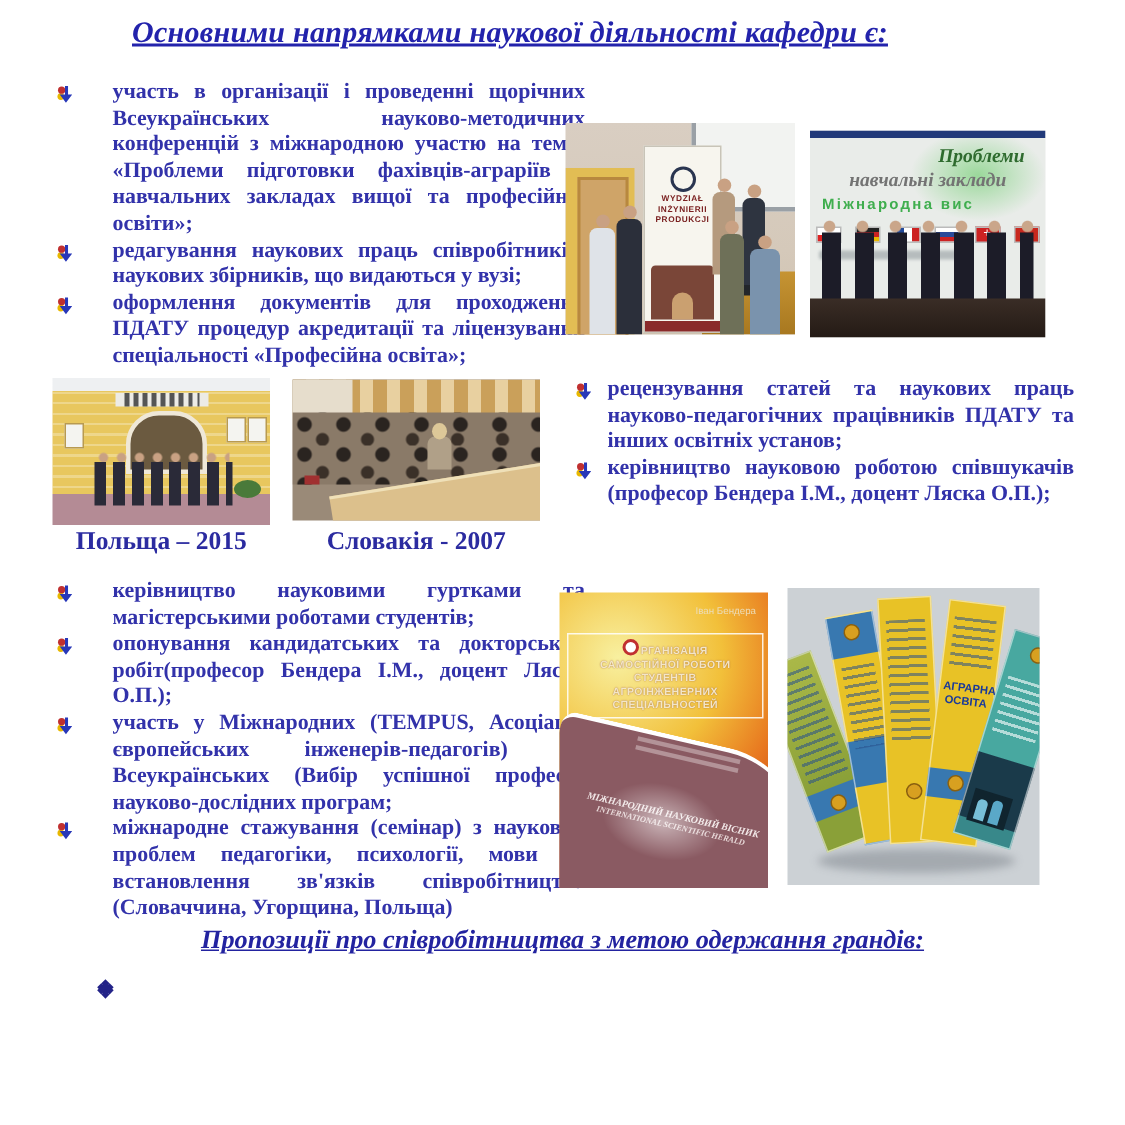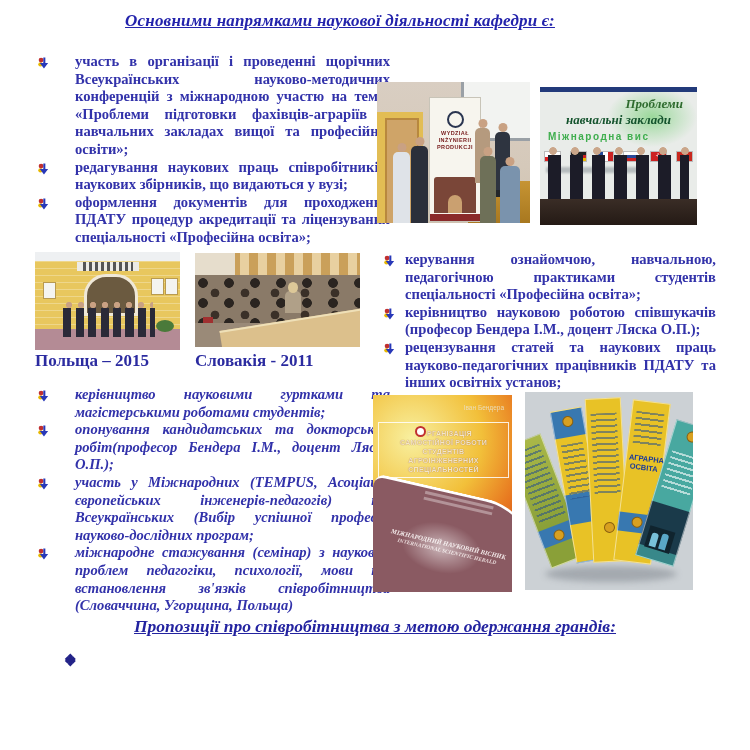--- a/index.html
+++ b/index.html
@@ -1,31 +1,31 @@
 <!DOCTYPE html>
 <html><head>
 <meta charset="utf-8">
 <style>
   html,body { margin:0; padding:0; background:#fff; }
   .page { position:relative; width:750px; height:750px; background:#ffffff; overflow:hidden;
           font-family:"Liberation Serif", serif; }
 
   
   .main-title { position:absolute; top:11px; left:10px; width:660px; text-align:center;
-    font-size:17px; font-weight:bold; font-style:italic; text-decoration:underline;
+    font-size:20px; font-weight:bold; font-style:italic; text-decoration:underline;
     color:#2323ac; letter-spacing:.2px; }
   .grants-heading { position:absolute; top:616px; left:0; width:750px; text-align:center;
     font-size:17.5px; font-weight:bold; font-style:italic; text-decoration:underline;
     color:#2323a0; }
 
   
   .list { position:absolute; }
   #list-left-top   { left:30px;  top:53px;  width:360px; }
   #list-right      { left:383px; top:251px; width:333px; }
-  #list-left-bottom{ left:30px;  top:386px; width:360px;font-style:italic; }
+  #list-left-bottom{ left:30px;  top:386px; width:360px; }
   .b-item { position:relative; color:#3232aa; font-weight:bold; font-size:14.6px;
     line-height:17.6px; text-align:justify; }
   #list-left-top .b-item, #list-left-bottom .b-item { padding-left:45px; }
   #list-right .b-item { padding-left:22px; }
   .bullet-icon { position:absolute; top:3px; width:13px; height:13px; }
   #list-left-top .bullet-icon, #list-left-bottom .bullet-icon { left:7px; }
   #list-right .bullet-icon { left:0px; }
 
   
   .grants-list { position:absolute; left:62px; top:648px; width:665px; }
@@ -64,21 +64,21 @@
     width:9px; height:9px; border-radius:50%; background:#c9a183; }
 
   
   #photo-exhibition { left:540px; top:87px; width:157px; height:138px; background:#e9ece9; }
   .ex-topbar { position:absolute; top:0; left:0; right:0; height:5px; background:#223a7a; }
   .ex-glow { position:absolute; top:0; right:0; width:90px; height:60px;
     background:radial-gradient(closest-side, rgba(90,200,90,.55), rgba(90,200,90,0)); }
   .ex-t1 { position:absolute; top:9px; left:0; right:14px; text-align:right; font-size:13px;
     font-weight:bold; font-style:italic; color:#2e6b2e; }
   .ex-t2 { position:absolute; top:25px; left:0; right:0; text-align:center; font-size:13px;
-    font-weight:bold; font-style:italic; color:#14532d; }
+    font-weight:bold; font-style:italic; color:#737373; }
   .ex-t3 { position:absolute; top:44px; left:8px; right:0; font-size:10px; font-weight:bold;
     color:#3fae4e; letter-spacing:1.5px; font-family:"Liberation Sans",sans-serif; }
   .ex-flags { position:absolute; top:64px; left:4px; right:4px; display:flex; justify-content:space-between; }
   .flag { width:15px; height:9px; border:.5px solid #bbb; }
   .flag-pl { background:linear-gradient(180deg,#fff 50%,#d22 50%); }
   .flag-de { background:linear-gradient(180deg,#222 33%,#c22 33% 66%,#e8b800 66%); }
   .flag-fr { background:linear-gradient(90deg,#224a9a 33%,#fff 33% 66%,#c22 66%); }
   .flag-sk { background:linear-gradient(180deg,#fff 33%,#2a4a9a 33% 66%,#c22 66%); }
   .flag-ch { background:#c22; position:relative; }
   .flag-ch::before { content:"+"; position:absolute; left:0; right:0; top:-2px; text-align:center;
@@ -125,21 +125,21 @@
     background-size:26px 20px, 30px 22px; }
   .sk-blonde { position:absolute; left:90px; top:38px; width:16px; height:22px; background:#b0a088;
     border-radius:5px 5px 0 0; }
   .sk-blonde::before { content:""; position:absolute; top:-9px; left:3px; width:10px; height:11px;
     border-radius:50%; background:#ddc898; }
   .sk-desk { position:absolute; right:-12px; bottom:-16px; width:150px; height:42px; background:#dcc08c;
     transform:rotate(-9deg); border-top:2px solid #efe0b8; }
   .sk-red { position:absolute; left:8px; bottom:24px; width:10px; height:6px; background:#a03030; }
 
   
-  .caption { position:absolute; font-size:17px; font-weight:bold; color:#2b2ba0; }
+  .caption { position:absolute; text-align:center; font-size:17px; font-weight:bold; color:#2b2ba0; }
   #caption-poland   { left:35px;  top:351px; width:145px; }
   #caption-slovakia { left:195px; top:351px; width:165px; }
 
   
   #photo-book { left:373px; top:395px; width:139px; height:197px;
     background:radial-gradient(circle at 28% 22%, #f8f0a0 0%, #f2c03a 38%, #e87820 62%, #c84818 82%, #a83a20 100%); }
   .bk-author { position:absolute; top:9px; right:8px; font-size:6.5px; color:#ecdcb8;
     font-family:"Liberation Sans",sans-serif; }
   .bk-titlebox { position:absolute; top:27px; left:5px; right:3px; border:1px solid rgba(255,255,255,.85);
     padding:3px 2px; }
@@ -218,37 +218,29 @@
     </div>
   </div>
 
   <div class="list" id="list-right">
     <div class="b-item">
       <span class="bullet-icon"><svg viewBox="0 0 14 14" width="13" height="13">
             <circle cx="3.8" cy="9" r="2.4" fill="#e8b800"></circle>
             <circle cx="4.4" cy="4.4" r="2.6" fill="#c03030"></circle>
             <path d="M6.8 1.5 L9 1.5 L9 7.5 L12 7.5 L7.5 13.5 L3 7.5 L6.8 7.5 Z" fill="#2838b8"></path>
           </svg></span>
-      <span>керування ознайомчою, навчальною, педагогічною практиками студентів спеціальності «Професійна освіта»;</span>
+      <span>рецензування статей та наукових праць науково-педагогічних працівників ПДАТУ та інших освітніх установ;</span>
     </div>
     <div class="b-item">
       <span class="bullet-icon"><svg viewBox="0 0 14 14" width="13" height="13">
             <circle cx="3.8" cy="9" r="2.4" fill="#e8b800"></circle>
             <circle cx="4.4" cy="4.4" r="2.6" fill="#c03030"></circle>
             <path d="M6.8 1.5 L9 1.5 L9 7.5 L12 7.5 L7.5 13.5 L3 7.5 L6.8 7.5 Z" fill="#2838b8"></path>
           </svg></span>
       <span>керівництво науковою роботою співшукачів (професор Бендера І.М., доцент Ляска О.П.);</span>
-    </div>
-    <div class="b-item">
-      <span class="bullet-icon"><svg viewBox="0 0 14 14" width="13" height="13">
-            <circle cx="3.8" cy="9" r="2.4" fill="#e8b800"></circle>
-            <circle cx="4.4" cy="4.4" r="2.6" fill="#c03030"></circle>
-            <path d="M6.8 1.5 L9 1.5 L9 7.5 L12 7.5 L7.5 13.5 L3 7.5 L6.8 7.5 Z" fill="#2838b8"></path>
-          </svg></span>
-      <span>рецензування статей та наукових праць науково-педагогічних працівників ПДАТУ та інших освітніх установ;</span>
     </div>
   </div>
 
   <div class="list" id="list-left-bottom">
     <div class="b-item">
       <span class="bullet-icon"><svg viewBox="0 0 14 14" width="13" height="13">
             <circle cx="3.8" cy="9" r="2.4" fill="#e8b800"></circle>
             <circle cx="4.4" cy="4.4" r="2.6" fill="#c03030"></circle>
             <path d="M6.8 1.5 L9 1.5 L9 7.5 L12 7.5 L7.5 13.5 L3 7.5 L6.8 7.5 Z" fill="#2838b8"></path>
           </svg></span>
@@ -340,21 +332,21 @@
   <div class="photo" id="photo-slovakia">
     <div class="sk-ceiling"></div>
     <div class="sk-wall"></div>
     <div class="sk-crowd"></div>
     <div class="sk-blonde"></div>
     <div class="sk-red"></div>
     <div class="sk-desk"></div>
   </div>
 
   <div class="caption" id="caption-poland">Польща – 2015</div>
-  <div class="caption" id="caption-slovakia">Словакія - 2011</div>
+  <div class="caption" id="caption-slovakia">Словакія - 2007</div>
 
   <div class="photo" id="photo-book">
     <div class="bk-author">Іван Бендера</div>
     <div class="bk-titlebox">
       <div class="bk-line"><span class="bk-logo"></span><span>РГАНІЗАЦІЯ</span></div>
       <div class="bk-line">САМОСТІЙНОЇ РОБОТИ СТУДЕНТІВ</div>
       <div class="bk-line">АГРОІНЖЕНЕРНИХ СПЕЦІАЛЬНОСТЕЙ</div>
     </div>
     <div class="bk-inner">
       <div class="bk-map"></div>

